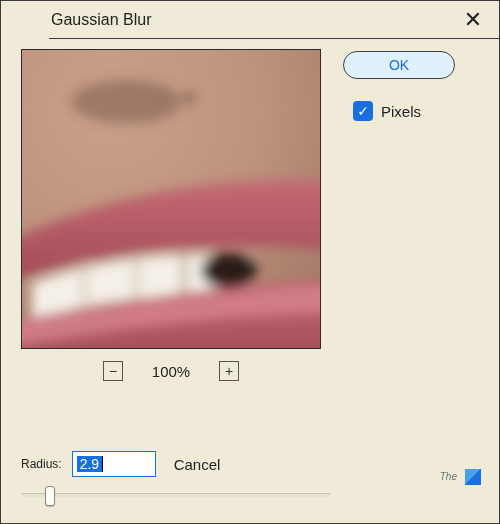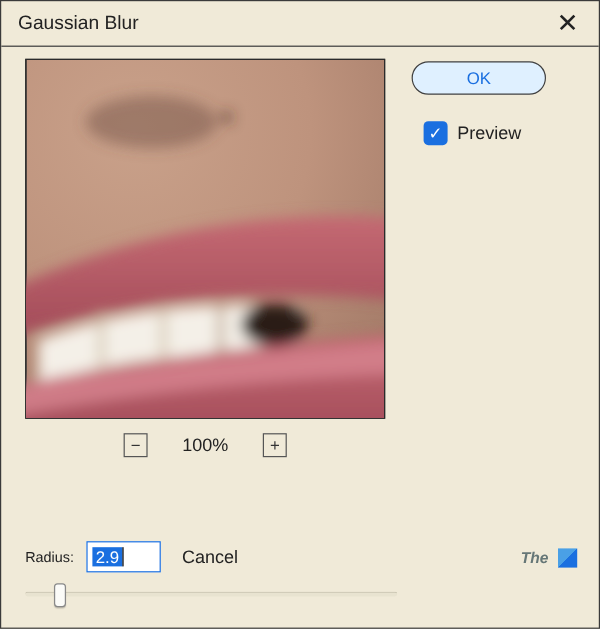--- a/index.html
+++ b/index.html
@@ -1,18 +1,18 @@
 <!DOCTYPE html>
 <html><head>
 <meta charset="utf-8">
 <style>
   * { box-sizing: border-box; margin: 0; padding: 0; font-family: "Segoe UI", Tahoma, sans-serif; }
   body { width: 500px; height: 524px; background: #f0ead8; border: 1px solid #3a3a3a; position: relative; }
 
-  .titlebar { height: 38px; display: flex; align-items: center; justify-content: space-between; padding: 0 10px 0 14px; border-bottom: 1px solid #3a3a3a; }
+  .titlebar { height: 38px; display: flex; align-items: center; justify-content: space-between; padding: 0 10px 0 2px; border-bottom: 1px solid #3a3a3a; margin-left: 48px; }
   .title { font-size: 16px; color: #222; }
   .close-x { font-size: 22px; color: #222; display: flex; align-items: center; justify-content: center; width: 32px; height: 32px; }
 
   .content { display: flex; padding: 10px 14px 10px 20px; }
 
   .preview-wrap { display: flex; flex-direction: column; align-items: center; }
   .preview-frame { width: 300px; height: 300px; border: 1px solid #2b2b2b; background: #333; overflow: hidden; position: relative; }
   .preview-img { width: 100%; height: 100%; display: block; }
   .zoom-row { display: flex; align-items: center; gap: 24px; margin-top: 12px; }
   .zoom-btn { width: 20px; height: 20px; border: 1px solid #555; background: #f0ead8; display: flex; align-items: center; justify-content: center; font-size: 14px; line-height: 1; color: #333; }
@@ -22,28 +22,28 @@
   .side-btn { width: 112px; height: 28px; border: 1px solid #404040; border-radius: 14px; font-size: 14px; display: flex; align-items: center; justify-content: center; background: #fff; color: #1a6fe0; }
   .side-btn.ok { background: #dff0ff; font-weight: 500; }
   .side-btn.cancel { border-color: #999; color: #333; }
   .preview-check { display: flex; align-items: center; gap: 8px; margin-top: 12px; margin-left: 10px; }
   .chk { width: 20px; height: 20px; border-radius: 4px; background: #1a6fe0; display: flex; align-items: center; justify-content: center; color: #fff; font-size: 14px; }
   .chk-label { font-size: 15px; color: #222; }
 
   .radius-area { position: absolute; left: 20px; right: 14px; bottom: 26px; }
   .radius-row { display: flex; align-items: center; gap: 10px; }
   .radius-label { font-size: 12px; color: #222; }
-  .radius-input-wrap { width: 62px; height: 26px; border: 1px solid #1a6fe0; background: #fff; display: flex; align-items: center; padding: 0 4px; }
+  .radius-input-wrap { width: 84px; height: 26px; border: 1px solid #1a6fe0; background: #fff; display: flex; align-items: center; padding: 0 4px; }
   .radius-val { background: #1a6fe0; color: #fff; padding: 0 3px; font-size: 14px; display: inline-block; }
   .radius-cursor { border-right: 1px solid #000; height: 16px; }
   .radius-unit { font-size: 15px; color: #222; margin-left: 8px; }
   .slider-track { margin-top: 16px; height: 4px; width: 310px; background: #e8e3d0; border-radius: 2px; position: relative; border-top:1px solid #c8c3b0;}
   .slider-thumb { position: absolute; top: -8px; left: 24px; width: 10px; height: 20px; border-radius: 3px; background: #fbfbf8; border: 1px solid #888; box-shadow: 0 1px 1px rgba(0,0,0,.2); }
 
-  .watermark { position: absolute; right: 18px; bottom: 50px; display: flex; align-items: center; gap: 8px; color: #677; font-size: 13px; line-height: 1.2; font-weight: bold; }
+  .watermark { position: absolute; right: 18px; bottom: 38px; display: flex; align-items: center; gap: 8px; color: #677; font-size: 10px; line-height: 1.2; }
   .watermark .sq { width: 16px; height: 16px; background: linear-gradient(135deg,#4aa0e6 50%, #1a6fe0 50%); }
   .watermark .txt { display:flex; flex-direction:column; font-style: italic;}
 </style>
 </head>
 <body>
 
 <div class="titlebar">
   <div class="title">Gaussian Blur</div>
   <div class="close-x">✕</div>
 </div>
@@ -92,21 +92,21 @@
       <div class="zoom-btn">−</div>
       <div class="zoom-level">100%</div>
       <div class="zoom-btn">+</div>
     </div>
   </div>
 
   <div class="side">
     <div class="side-btn ok">OK</div>
     <div class="preview-check">
       <div class="chk">✓</div>
-      <div class="chk-label">Preview</div>
+      <div class="chk-label">Pixels</div>
     </div>
   </div>
 </div>
 
 <div class="radius-area">
   <div class="radius-row">
     <div class="radius-label">Radius:</div>
     <div class="radius-input-wrap">
       <span class="radius-val">2.9</span>
       <span class="radius-cursor"></span>

